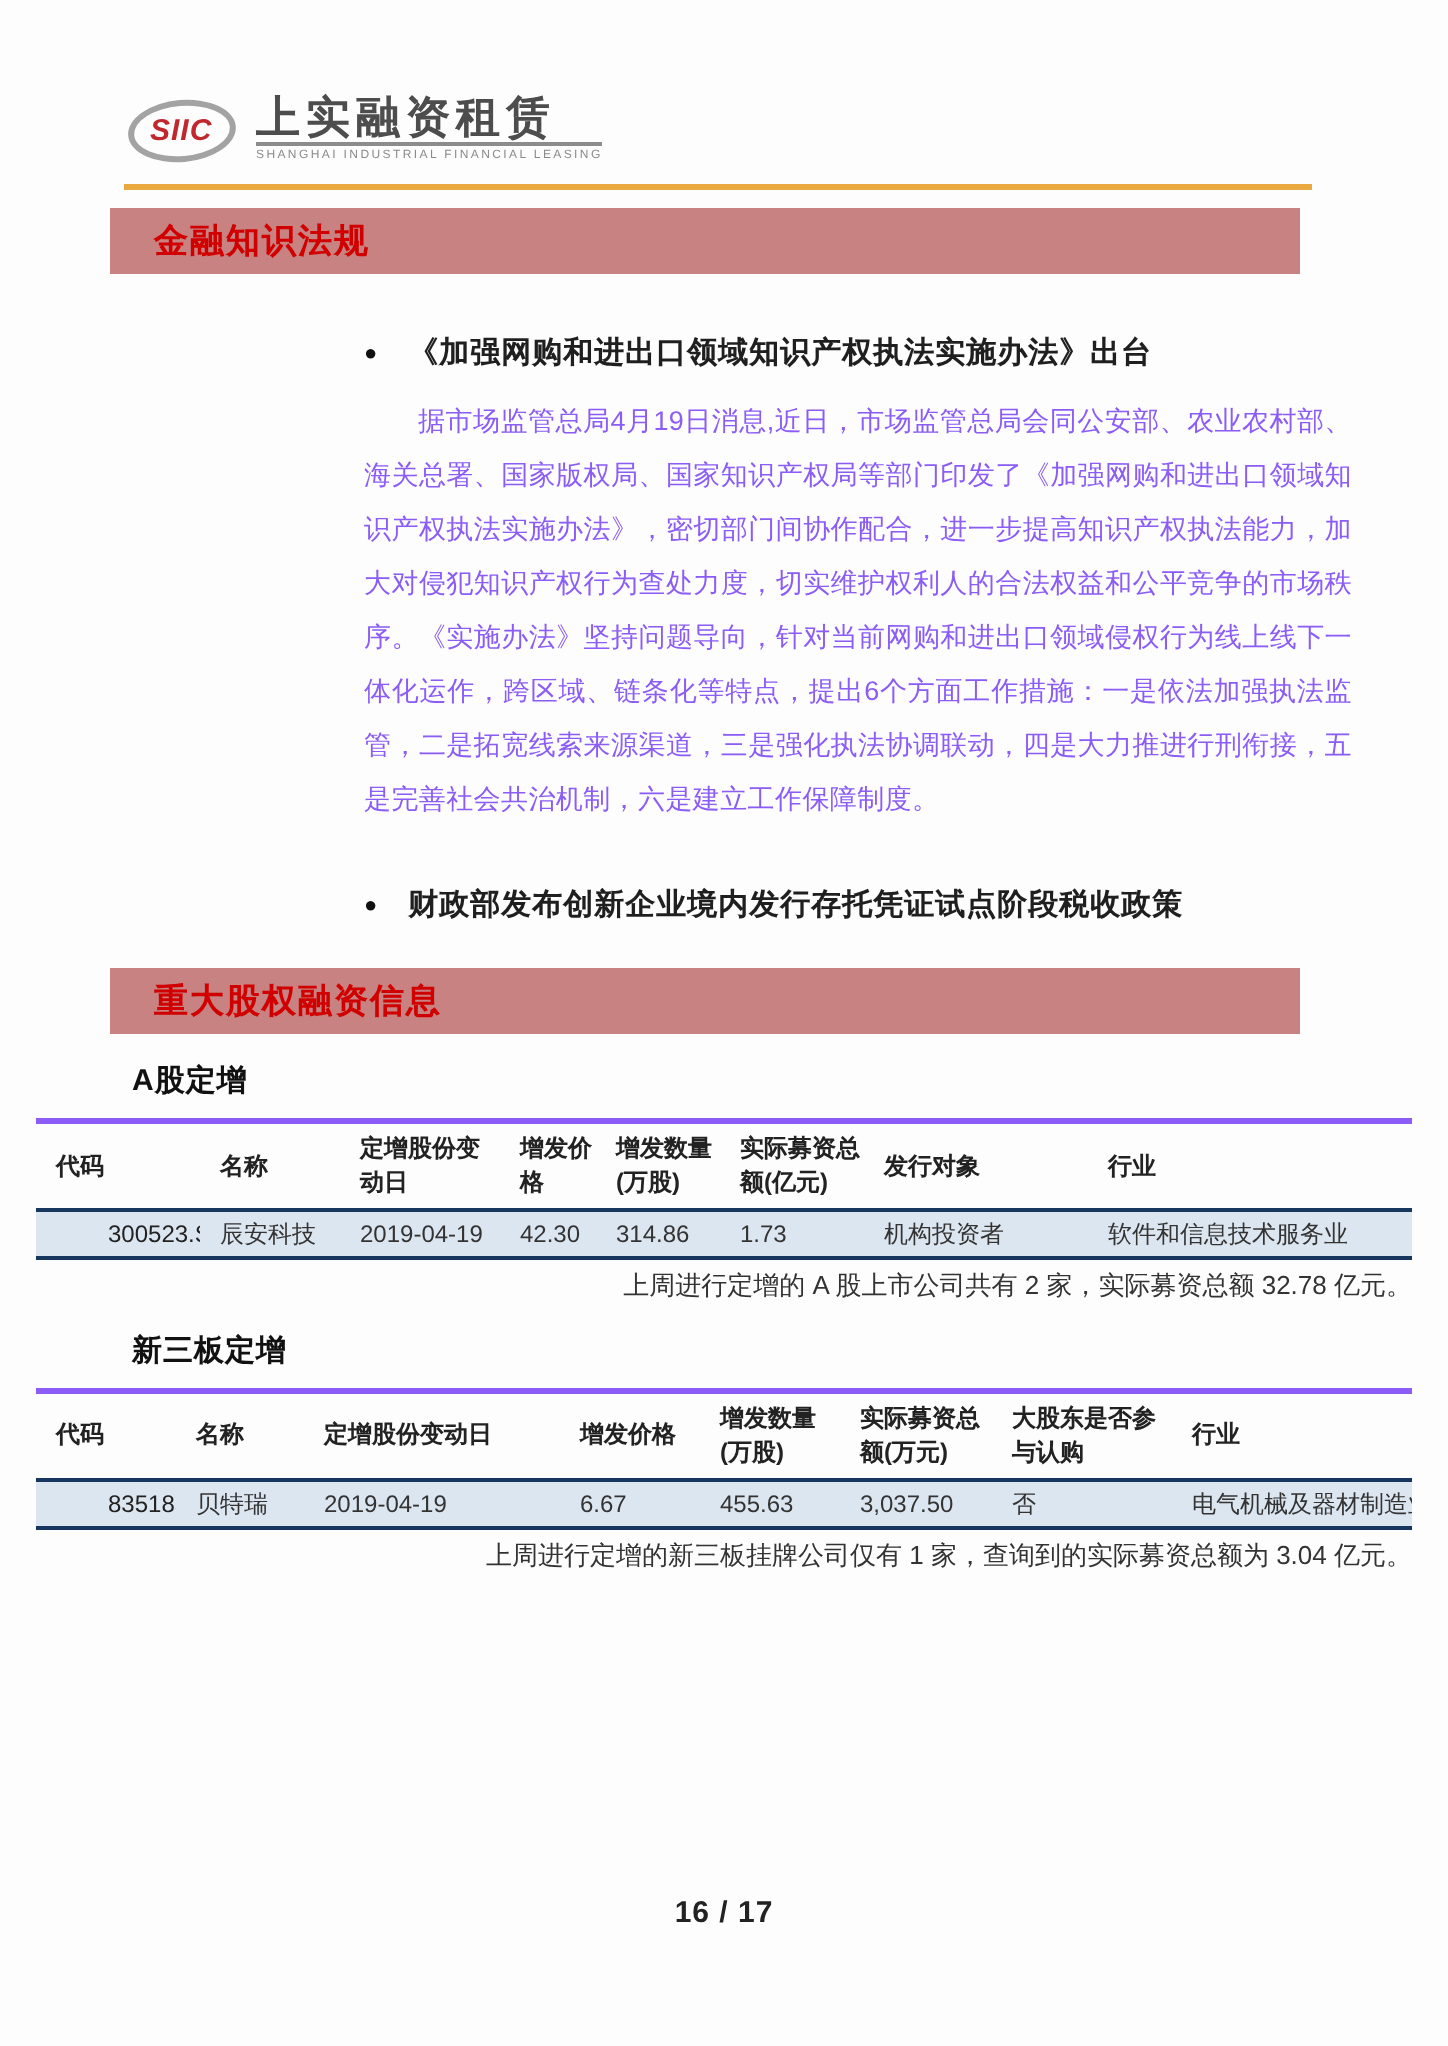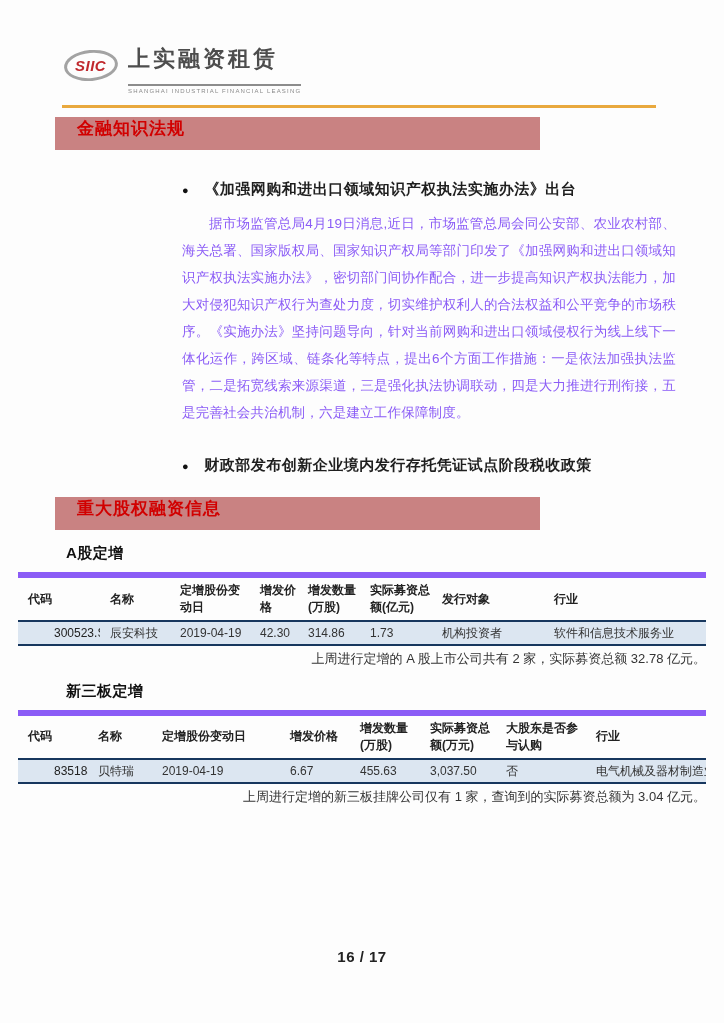--- a/index.html
+++ b/index.html
@@ -25,34 +25,34 @@
     display: flex; align-items: center; justify-content: center;
     transform: rotate(-5deg);
   }
   .logo-mark .siic {
     font-style: italic; font-weight: bold; color: #c0282d;
     font-size: 15px; transform: rotate(5deg); letter-spacing: 0.5px;
   }
   .logo-text .cn {
     font-size: 22px; color: #4d4d4d; font-weight: 600;
     letter-spacing: 3px; line-height: 1.15;
-    padding-bottom: 13px; border-bottom: 2px solid #8c8c8c;
+    padding-bottom: 0; border-bottom: 2px solid #8c8c8c;
     white-space: nowrap;
   }
   .logo-text .en {
     font-size: 6px; color: #8a8a8a; letter-spacing: 1.2px;
     margin-top: 2px; white-space: nowrap;
   }
 
   .gold-rule { margin: 11px 0 0 62px; width: 594px; height: 3px; background: #E9A93E; }
 
   
   .band {
-    margin-left: 55px; width: 485px; height: 33px;
-    background: #C98282; display: flex; align-items: flex-start;
+    margin-left: 55px; width: 595px; height: 33px;
+    background: #C98282; display: flex; align-items: center;
   }
   .band-1 { margin-top: 9px; }
   .band-2 { margin-top: 22px; }
   .band-title {
     color: #D10000; font-weight: bold; font-size: 17px;
     padding-left: 22px; letter-spacing: 1px;
   }
 
   
   .articles { margin-left: 182px; width: 494px; }
@@ -67,21 +67,21 @@
     letter-spacing: 0.2px;
   }
 
   
   .sub-title { margin: 14px 0 0 66px; font-size: 15px; font-weight: bold; color: #111; letter-spacing: 0.5px; }
 
   
   table.fin-table {
     margin: 9px 0 0 18px; width: 688px;
     border-collapse: collapse; table-layout: fixed;
-    border-top: 6px solid #8b5cf6; border-bottom: 2px solid #17375E;
+    border-top: 3px solid #8b5cf6; border-bottom: 2px solid #17375E;
     font-size: 12px; color: #333;
   }
   .fin-table th {
     font-weight: bold; text-align: left;
     padding: 4px 0 4px 10px; line-height: 1.4;
     vertical-align: middle; border-bottom: 2px solid #17375E;
     color: #222;
   }
   .fin-table td {
     padding: 3px 0 3px 10px; line-height: 1.35;

